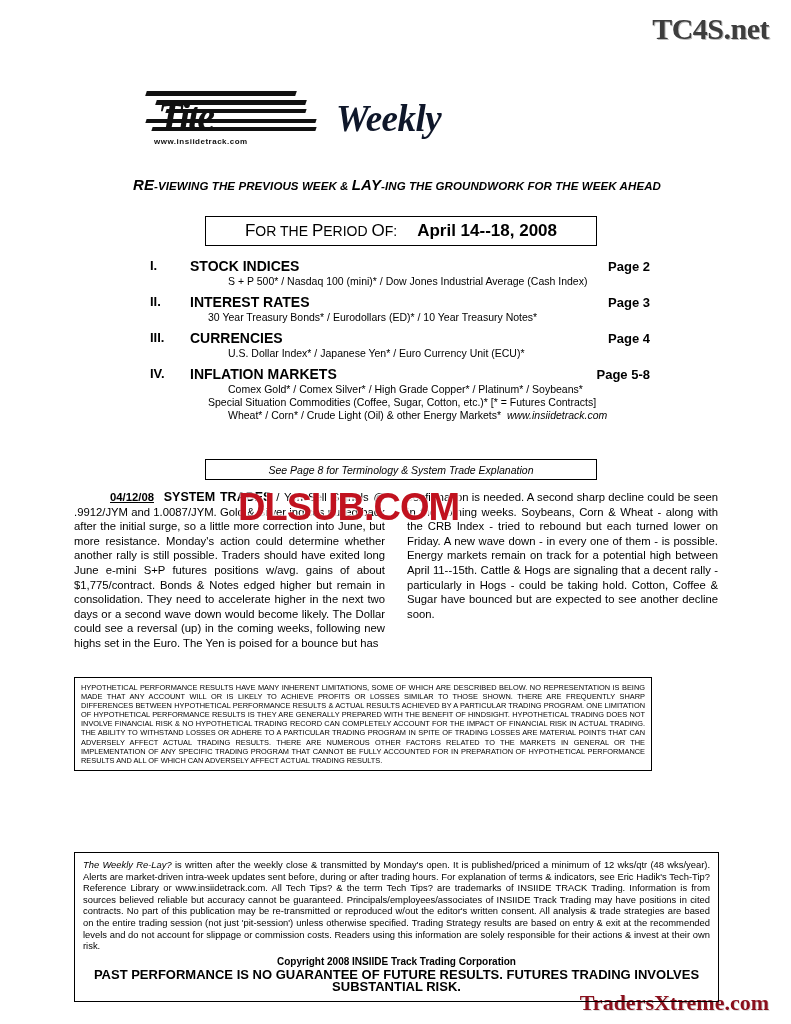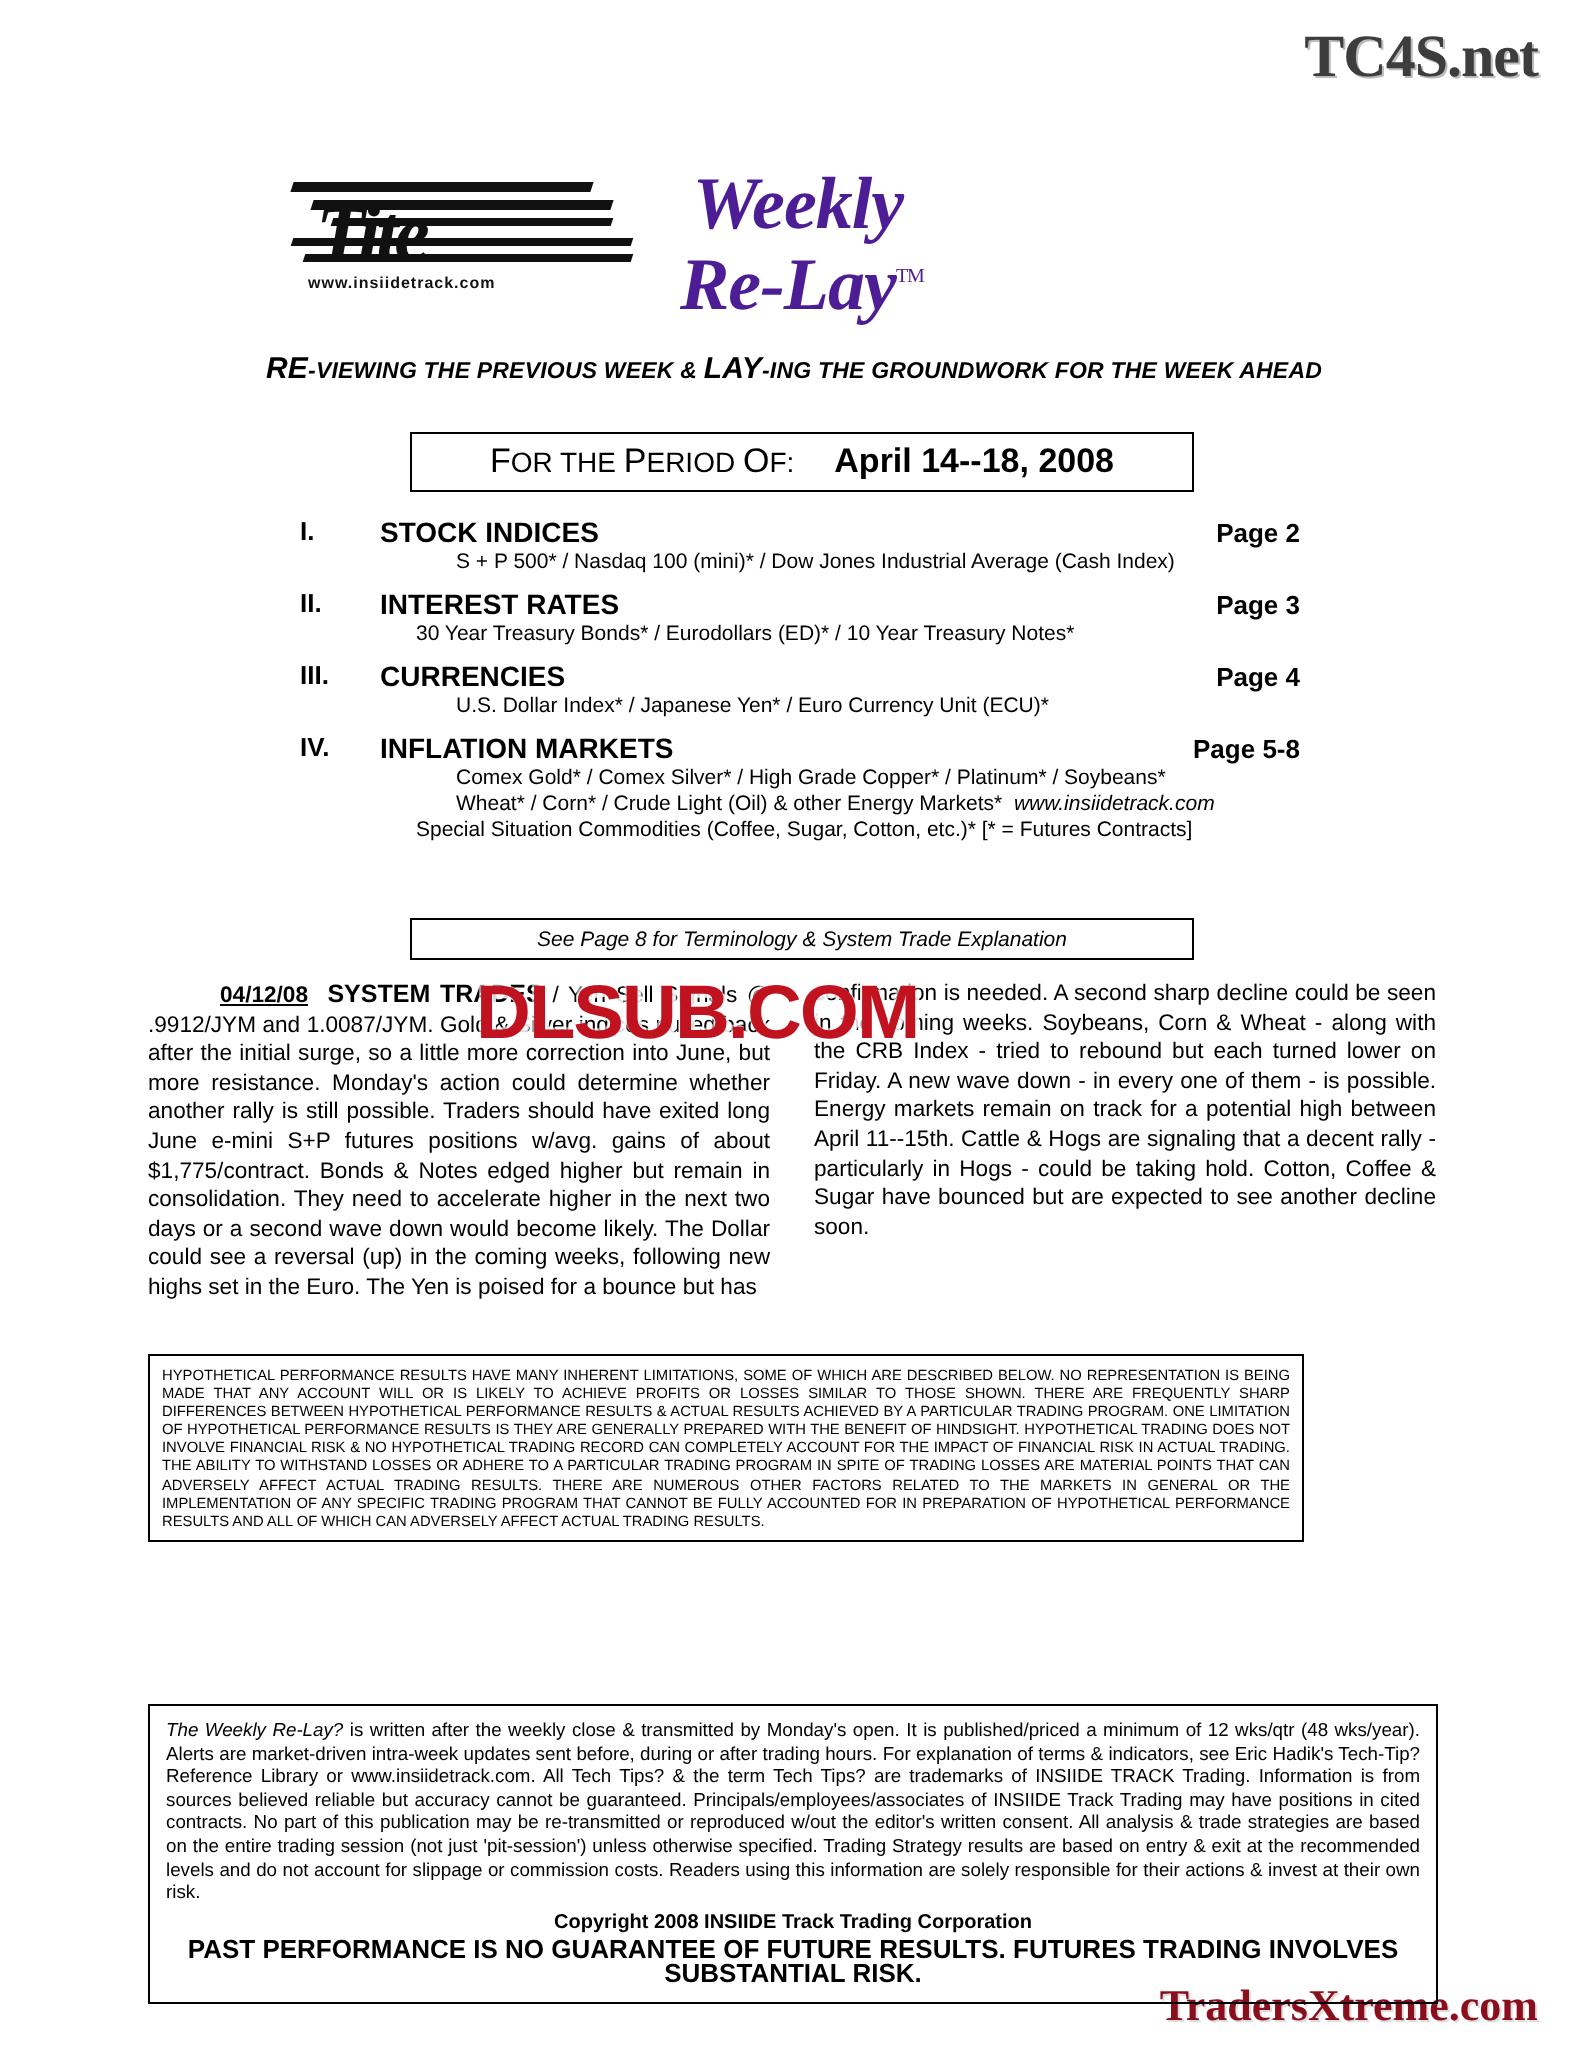--- a/index.html
+++ b/index.html
@@ -99,29 +99,28 @@
     top: 48px;
     font-family: "Liberation Sans", sans-serif;
     font-size: 8px;
     font-weight: bold;
     letter-spacing: 0.5px;
     color: #111;
   }
   .wr-title {
     position: absolute;
     left: 196px;
-    top: 0px;
+    top: 16px;
     font-family: "Liberation Serif", serif;
     font-style: italic;
     font-weight: bold;
     font-size: 37px;
     line-height: 36px;
-    color: #4c1d95;
+    color: #0f172a;
     letter-spacing: -0.5px;
-    text-align: center;
   }
   .wr-title .l2 { display: block; margin-left: 4px; }
   .wr-tm {
     font-size: 10px;
     vertical-align: super;
     font-style: normal;
     font-weight: normal;
   }
   .tagline {
     position: absolute;
@@ -298,21 +297,20 @@
         <span style="left:16px; top:11px; width:150px; height:5px;"></span>
         <span style="left:26px; top:20px; width:140px; height:4px;"></span>
         <span style="left:6px;  top:30px; width:170px; height:4px;"></span>
         <span style="left:12px; top:38px; width:164px; height:4px;"></span>
       </div>
       <div class="logo-title">Tite</div>
       <div class="logo-url">www.insiidetrack.com</div>
     </div>
     <div class="wr-title">
       <span>Weekly</span>
-      <span class="l2"><span>Re-Lay</span><span class="wr-tm">TM</span></span>
     </div>
   </div>
 
   <div class="tagline">
     <span class="big">RE</span><span>-VIEWING THE PREVIOUS WEEK &amp; </span><span class="big">LAY</span><span>-ING THE GROUNDWORK FOR THE WEEK AHEAD</span>
   </div>
 
   <div class="period-box">
     <span class="period-label"><span class="sc">F</span><span>OR THE </span><span class="sc">P</span><span>ERIOD </span><span class="sc">O</span><span>F:</span></span>
     <span class="period-value">April 14--18, 2008</span>
@@ -340,22 +338,22 @@
       <span class="toc-page">Page 4</span>
       <div class="toc-sub">U.S. Dollar Index* / Japanese Yen* / Euro Currency Unit (ECU)*</div>
     </div>
 
     <div class="toc-row" style="height:60px;">
       <span class="toc-num">IV.</span>
       <span class="toc-title">INFLATION MARKETS</span>
       <span class="toc-page">Page 5-8</span>
       <div class="toc-sub">
         <div>Comex Gold* / Comex Silver* / High Grade Copper* / Platinum* /  Soybeans*</div>
+        <div style="margin-left:-20px;">Special Situation Commodities (Coffee, Sugar, Cotton, etc.)*   [* = Futures Contracts]</div>
         <div><span>Wheat* / Corn* / Crude Light (Oil) &amp; other Energy Markets*</span>&nbsp;&nbsp;<span class="it">www.insiidetrack.com</span></div>
-        <div style="margin-left:-20px;">Special Situation Commodities (Coffee, Sugar, Cotton, etc.)*   [* = Futures Contracts]</div>
       </div>
     </div>
 
   </div>
 
   <div class="term-box">See Page 8 for Terminology &amp; System Trade Explanation</div>
 
   <div class="body-cols">
     <div class="col">
       <span class="sys-head"><span class="u">04/12/08</span>&nbsp; <span class="sc">SYSTEM</span> <span class="sc">TRADES</span></span>

